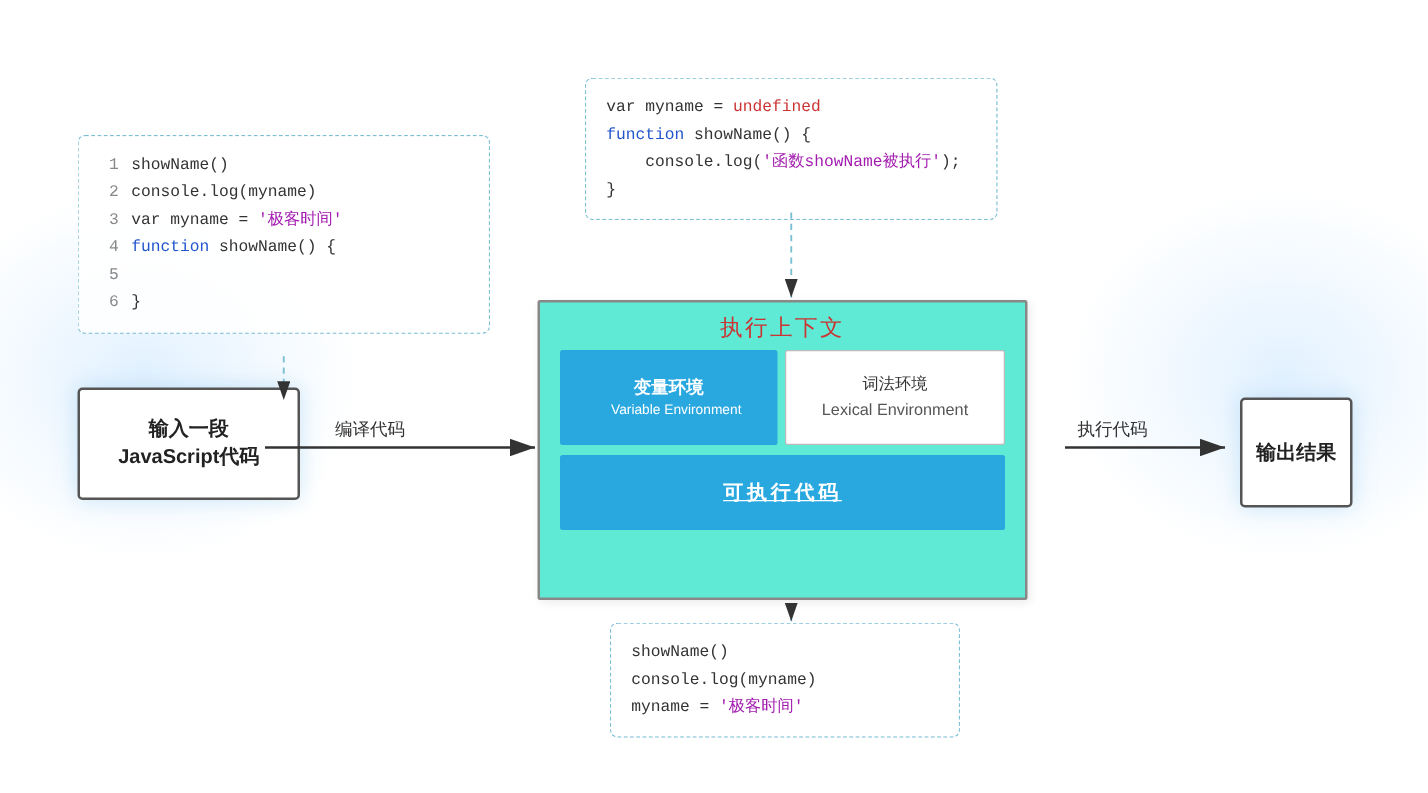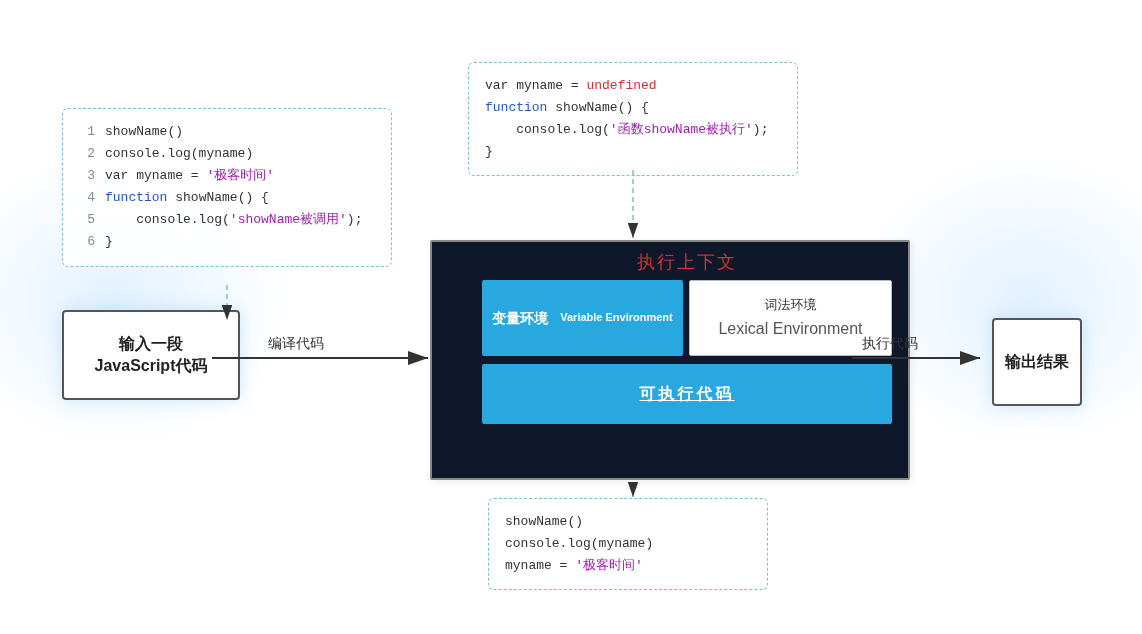--- a/index.html
+++ b/index.html
@@ -80,47 +80,46 @@
       text-align: center;
       line-height: 1.4;
       box-shadow: 0 0 18px rgba(120,190,230,0.35);
     }
 
     
     .exec-ctx-wrapper {
       position: absolute;
       left: 430px;
       top: 240px;
-      width: 480px;
+      width: 392px;
       height: 240px;
-      background: #0f172a;
+      background: #5eead4;
       border: 2px solid #888;
       border-radius: 2px;
       box-shadow: 2px 2px 8px rgba(0,0,0,0.08);
-      padding-left: 34px;
     }
     .exec-ctx-title {
       text-align: center;
       font-size: 18px;
       color: #cc3333;
       padding: 8px 0 6px;
       letter-spacing: 2px;
     }
     .exec-ctx-row {
       display: flex;
       gap: 0;
       padding: 0 16px;
       height: 76px;
     }
     .var-env-box {
       flex: 1;
       background: #29a8e0;
       border-radius: 2px;
       display: flex;
-      flex-direction: row;
+      flex-direction: column;
       align-items: center;
       justify-content: center;
       color: #fff;
       font-size: 14px;
       font-weight: bold;
       line-height: 1.6;
       margin-right: 6px;
     }
     .lex-env-box {
       flex: 1;
@@ -228,21 +227,20 @@
   <div class="code-line">
     <span class="line-num">3</span>
     <span class="code-text">var myname = <span class="str">'极客时间'</span></span>
   </div>
   <div class="code-line">
     <span class="line-num">4</span>
     <span class="code-text"><span class="kw">function</span> showName() {</span>
   </div>
   <div class="code-line">
     <span class="line-num">5</span>
-    <span class="code-text">&nbsp;&nbsp;&nbsp;&nbsp;console.log(<span class="str">'showName被调用'</span>);</span>
   </div>
   <div class="code-line">
     <span class="line-num">6</span>
     <span class="code-text">}</span>
   </div>
 </div>
 
 <div class="code-box-topcenter">
   <div class="code-line">
     <span class="code-text">var myname = <span style="color:#cc3333">undefined</span></span>
@@ -261,25 +259,25 @@
 <div class="input-box">
   <span>输入一段</span>
   <span>JavaScript代码</span>
 </div>
 
 <div class="exec-ctx-wrapper">
   <div class="exec-ctx-title">执行上下文</div>
   <div class="exec-ctx-row">
     <div class="var-env-box">
       <span>变量环境</span>
-      <span style="font-size:11px;font-weight:bold;margin-left:12px;">Variable Environment</span>
+      <span style="font-size:11px;font-weight:normal;margin-left:12px;">Variable Environment</span>
     </div>
     <div class="lex-env-box">
       <span>词法环境</span>
-      <span style="font-size:16px;color:#555;">Lexical Environment</span>
+      <span style="font-size:13px;color:#555;">Lexical Environment</span>
     </div>
   </div>
   <div class="exec-code-box">
     <span>可执行代码</span>
   </div>
 </div>
 
 <div class="output-box">
   <span>输出结果</span>
 </div>

